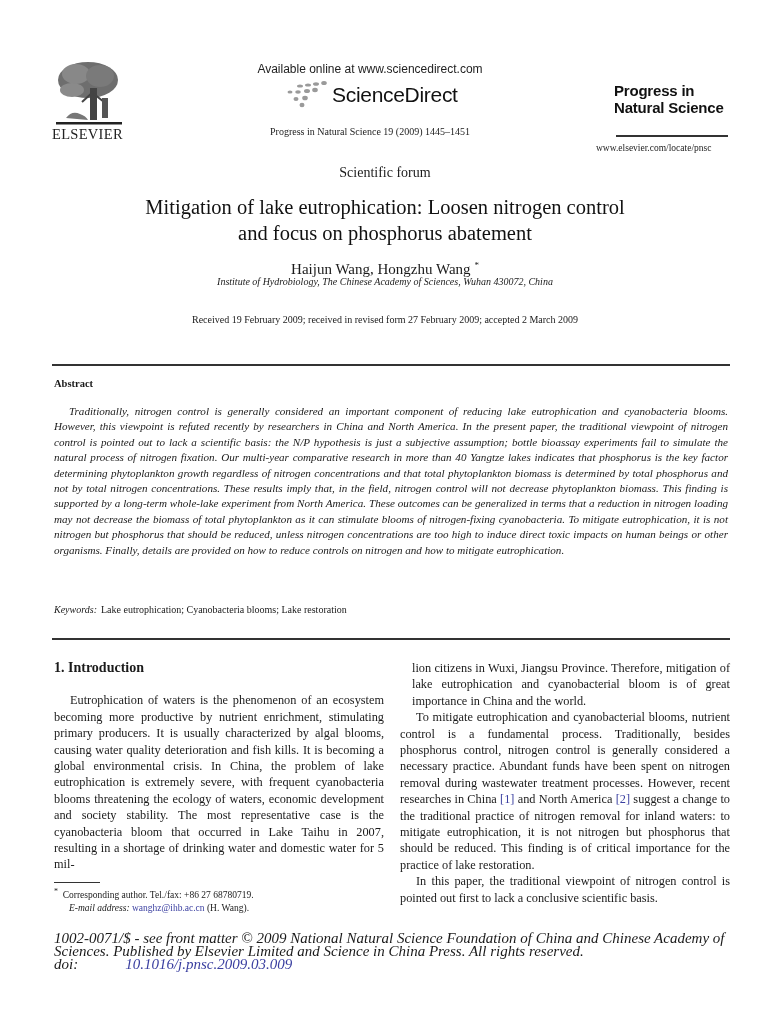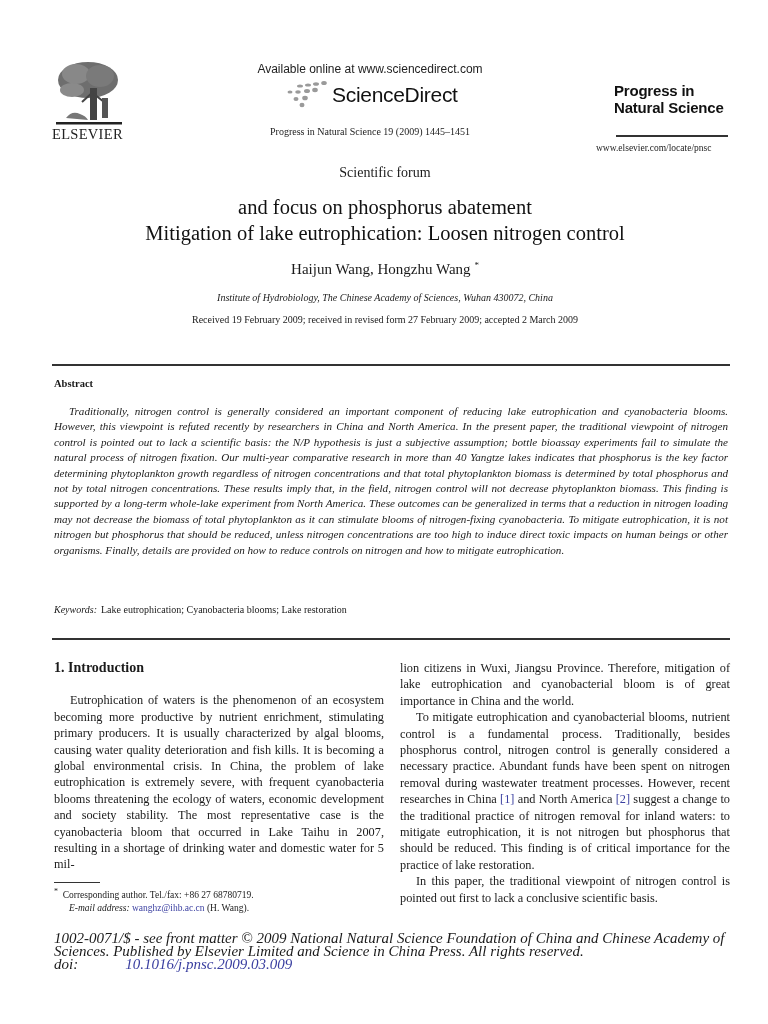--- a/index.html
+++ b/index.html
@@ -18,38 +18,38 @@
   #journal-cite { left: 0; width: 740px; top: 126px; text-align: center; font-size: 10px; color: #222; }
   #pns-title { left: 614px; top: 82px; font-family: "Liberation Sans", sans-serif; font-weight: bold; font-size: 15px; line-height: 17px; color: #111; letter-spacing: -0.2px; }
   #pns-rule { left: 616px; top: 135px; width: 112px; height: 2px; background: #333; }
   #pns-url { left: 596px; top: 143px; font-size: 9.5px; color: #222; }
   
   .center { left: 40px; width: 690px; text-align: center; }
   #section { top: 165px; font-size: 14px; }
   #title { top: 194px; font-size: 20.5px; line-height: 26px; color: #111; }
   #authors { top: 260px; font-size: 15px; }
   #authors sup { font-size: 9px; }
-  #affil { top: 292px; font-size: 10px; font-style: italic; }
+  #affil { top: 276px; font-size: 10px; font-style: italic; }
   #received { top: 314px; font-size: 10px; }
   .rule { left: 52px; width: 678px; height: 2px; background: #333; }
   #rule-top { top: 364px; }
   #rule-bottom { top: 638px; height: 1.5px; }
   
   #abstract-h { left: 54px; top: 378px; font-size: 10.5px; font-weight: bold; }
   #abstract { left: 54px; top: 404px; width: 674px; font-size: 11.1px; line-height: 15.4px; text-align: justify; }
   #abstract p { margin: 0; text-indent: 15px; font-style: italic; }
   #abstract .copy { text-indent: 0; }
   #keywords { left: 54px; top: 604px; font-size: 10px; }
   #keywords i { margin-right: 4px; }
   
   .col { top: 660px; width: 330px; font-size: 12.3px; line-height: 16.4px; text-align: justify; }
   #col-left { left: 54px; }
   #col-right { left: 400px; }
   .col p { margin: 0; text-indent: 16px; }
-  .col p.cont { text-indent: 0; }
+  .col p.cont { text-indent: 0; margin-left: 12px; }
   .h2 { font-weight: bold; font-size: 14px; margin-bottom: 16px; }
   .ref { color: #3a3fa0; }
   #fn-rule { left: 54px; top: 882px; width: 46px; height: 1px; background: #333; }
   #footnote { left: 54px; top: 885px; font-size: 9.5px; line-height: 13px; }
   #footnote .fn-line2 { padding-left: 15px; }
   #footnote .mail { color: #3a3fa0; }
   #frontmatter { left: 54px; top: 932px; width: 680px; font-size: 15px; line-height: 13px; font-style: italic; }
   #frontmatter .doi { color: #3a3fa0; padding-left: 47px; }
 </style>
 </head>
@@ -92,22 +92,22 @@
 
 <div id="pns-title" class="abs">
   <div>Progress in</div>
   <div>Natural Science</div>
 </div>
 <div id="pns-rule" class="abs"></div>
 <div id="pns-url" class="abs">www.elsevier.com/locate/pnsc</div>
 
 <div id="section" class="abs center">Scientific forum</div>
 <div id="title" class="abs center">
+  <div>Mitigation of lake eutrophication: Loosen nitrogen control</div>
   <div>and focus on phosphorus abatement</div>
-  <div>Mitigation of lake eutrophication: Loosen nitrogen control</div>
 </div>
 <div id="authors" class="abs center"><span>Haijun Wang, Hongzhu Wang</span> <sup>*</sup></div>
 <div id="affil" class="abs center">Institute of Hydrobiology, The Chinese Academy of Sciences, Wuhan 430072, China</div>
 <div id="received" class="abs center">Received 19 February 2009; received in revised form 27 February 2009; accepted 2 March 2009</div>
 
 <div id="rule-top" class="abs rule"></div>
 
 <div id="abstract-h" class="abs">Abstract</div>
 <div id="abstract" class="abs">
   <p>Traditionally, nitrogen control is generally considered an important component of reducing lake eutrophication and cyanobacteria blooms. However, this viewpoint is refuted recently by researchers in China and North America. In the present paper, the traditional viewpoint of nitrogen control is pointed out to lack a scientific basis: the N/P hypothesis is just a subjective assumption; bottle bioassay experiments fail to simulate the natural process of nitrogen fixation. Our multi-year comparative research in more than 40 Yangtze lakes indicates that phosphorus is the key factor determining phytoplankton growth regardless of nitrogen concentrations and that total phytoplankton biomass is determined by total phosphorus and not by total nitrogen concentrations. These results imply that, in the field, nitrogen control will not decrease phytoplankton biomass. This finding is supported by a long-term whole-lake experiment from North America. These outcomes can be generalized in terms that a reduction in nitrogen loading may not decrease the biomass of total phytoplankton as it can stimulate blooms of nitrogen-fixing cyanobacteria. To mitigate eutrophication, it is not nitrogen but phosphorus that should be reduced, unless nitrogen concentrations are too high to induce direct toxic impacts on human beings or other organisms. Finally, details are provided on how to reduce controls on nitrogen and how to mitigate eutrophication.</p>

